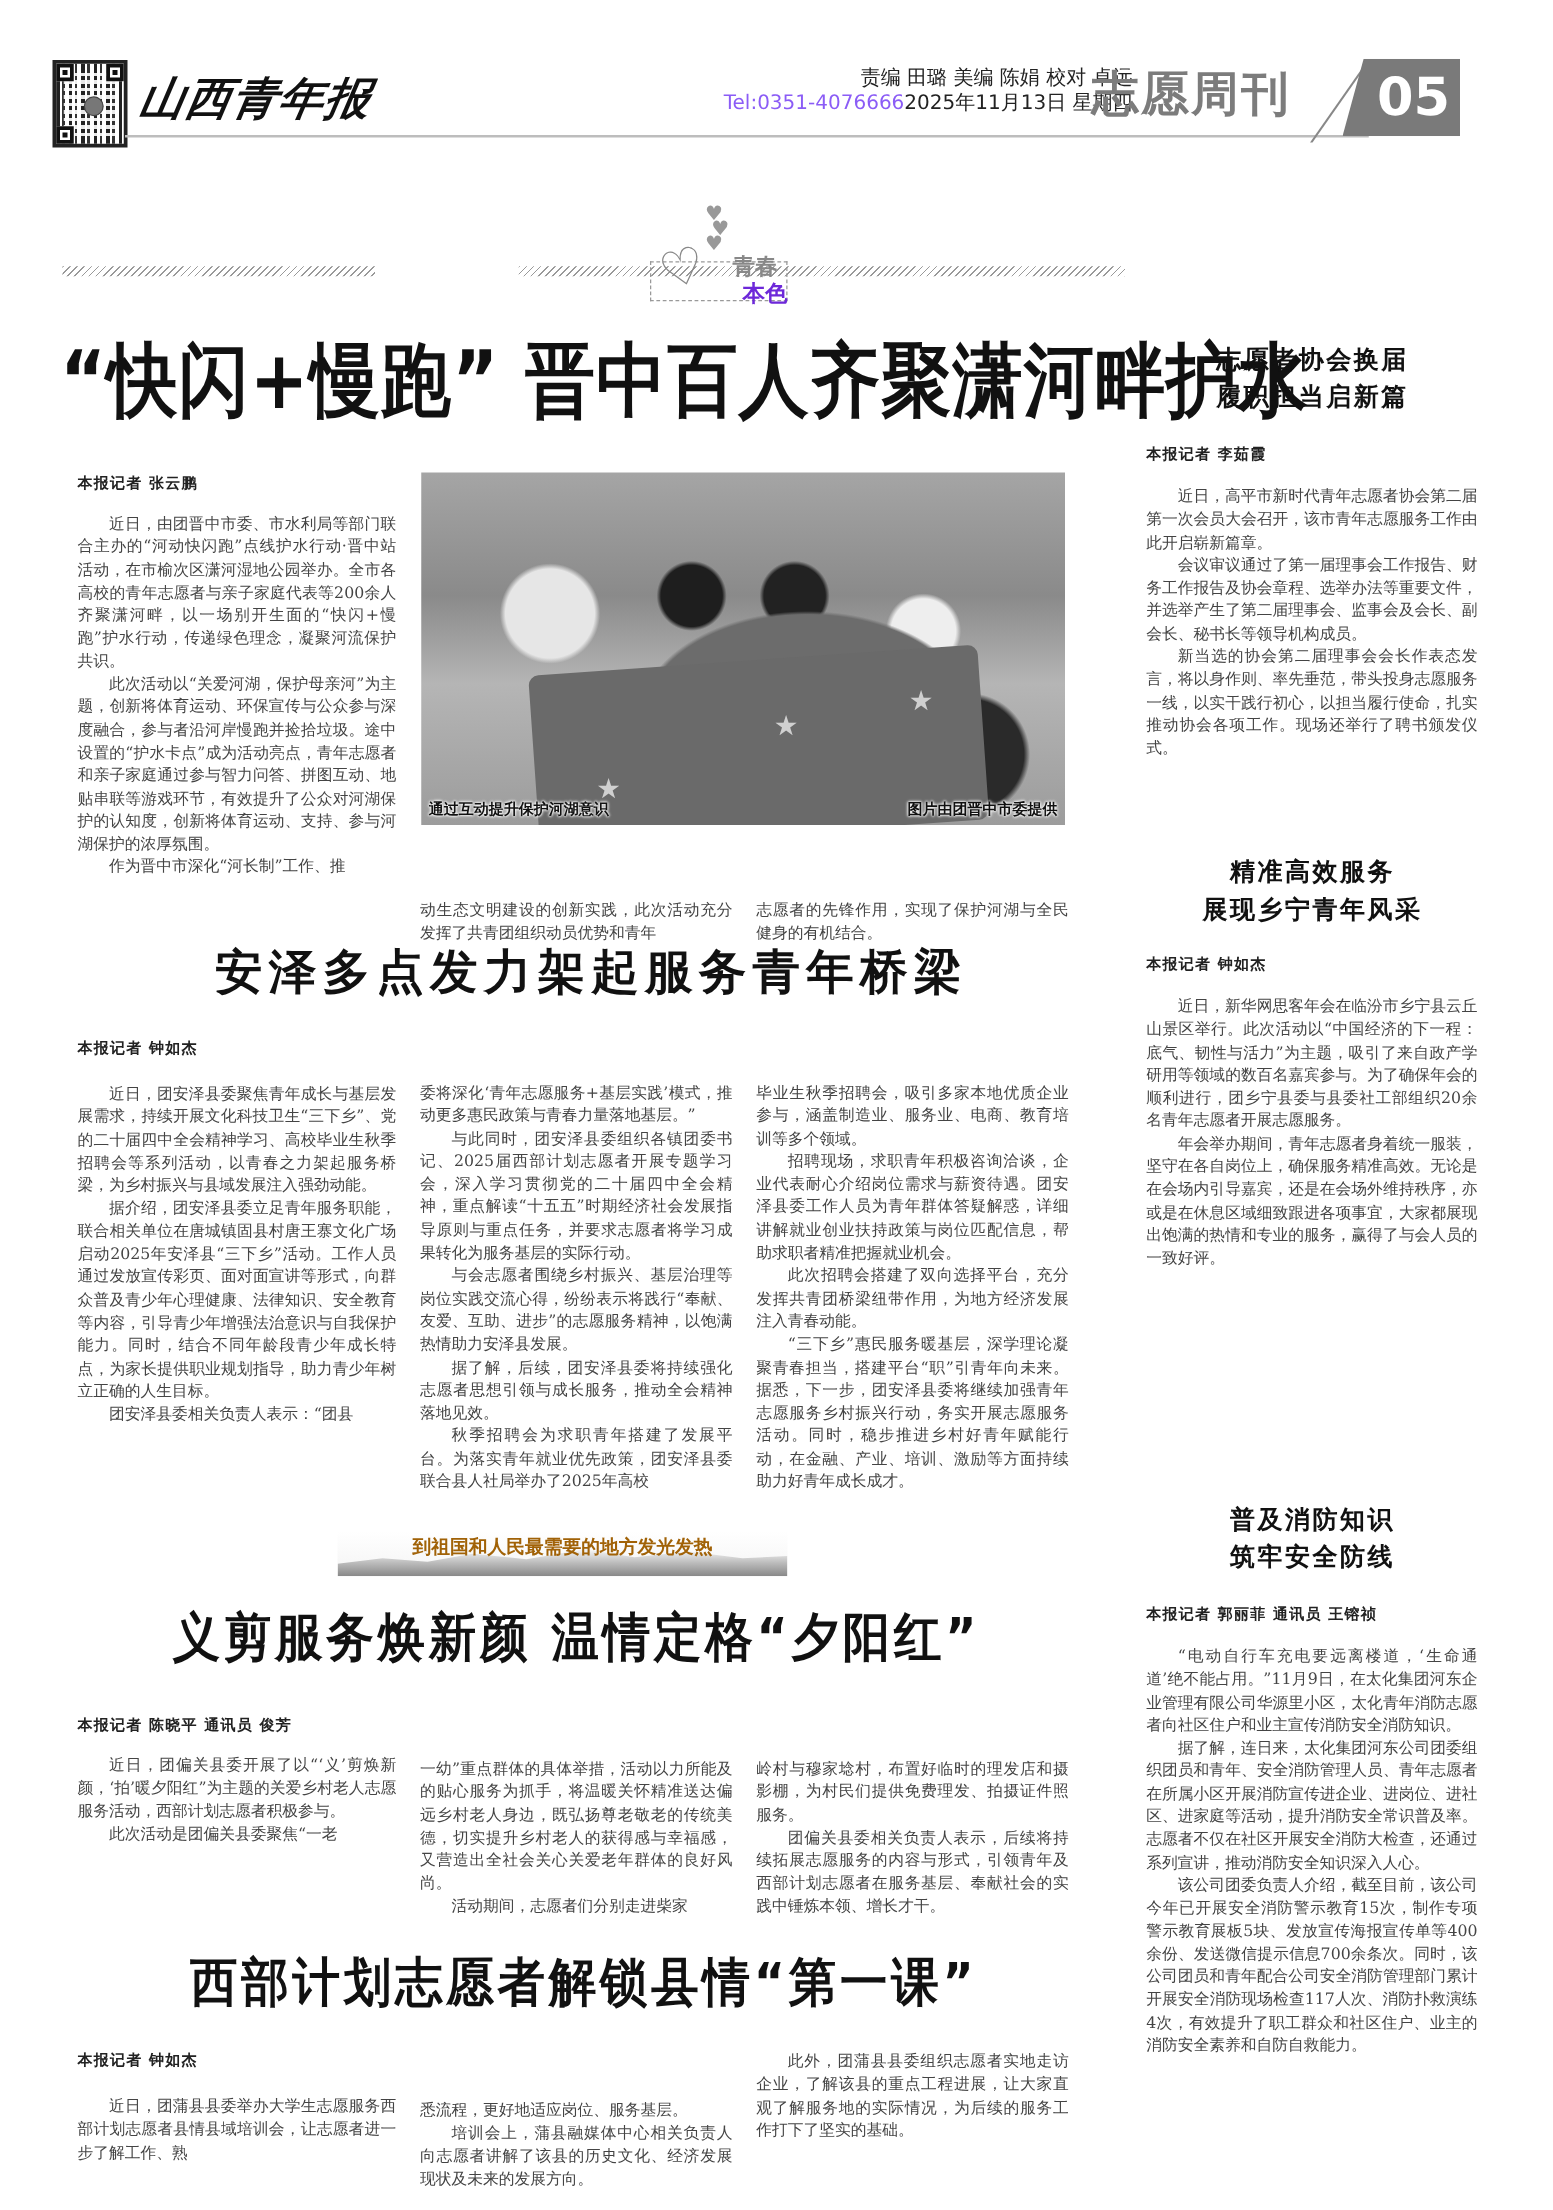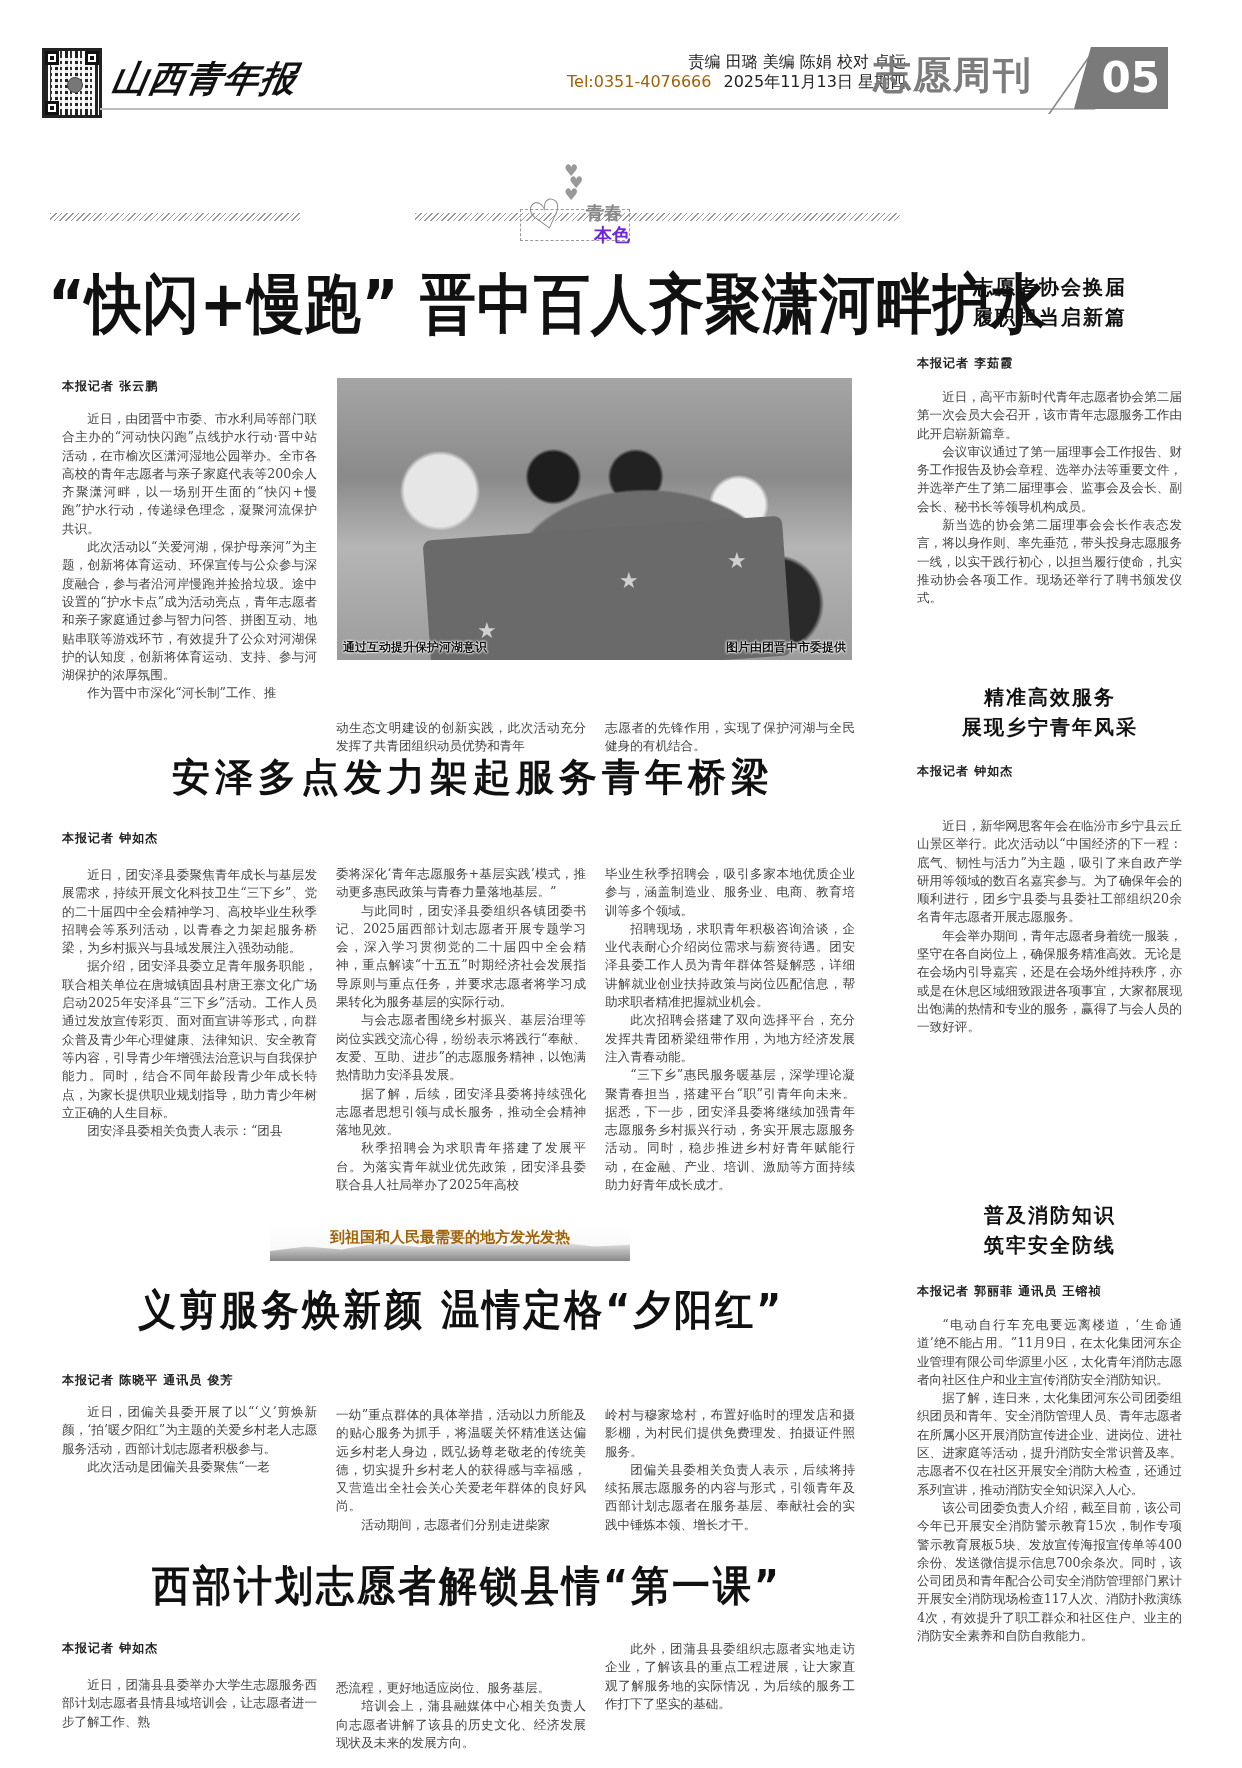--- a/index.html
+++ b/index.html
@@ -12,21 +12,21 @@
         repeating-linear-gradient(90deg, #222 0 3px, #fff 3px 5px, #333 5px 7px, #fff 7px 10px),
         #fff; border: 3px solid #222; }
   .qr::before { content: ""; position: absolute; inset: 6px; background:
         repeating-linear-gradient(0deg, rgba(255,255,255,.9) 0 3px, transparent 3px 6px); }
   .qr .eye { position: absolute; width: 14px; height: 14px; border: 3px solid #111; background: #fff; }
   .qr .eye::after { content:""; position:absolute; inset:2px; background:#111; }
   .qr .dot { position: absolute; left: 22px; top: 26px; width: 16px; height: 16px; border-radius: 50%; background: #777; border: 1px solid #444; }
   .logo { position: absolute; left: 112px; top: 55px; font-family: "DejaVu Serif", serif; font-style: italic; font-weight: bold; font-size: 36px; letter-spacing: 1px; color: #111; transform: skewX(-10deg); }
   .mast-line { position: absolute; left: 100px; top: 108px; width: 995px; height: 2px; background: #bdbdbd; }
   .editors { position: absolute; right: 336px; top: 52px; font-family: "DejaVu Sans", sans-serif; font-size: 16px; color: #222; text-align: right; line-height: 20px; }
-  .editors .tel { color: #a16207; margin-right: 12px; }
+  .editors .tel { color: #8b5cf6; }
   .section-name { position: absolute; left: 873px; top: 50px; font-family: "DejaVu Serif", serif; font-size: 38px; letter-spacing: 2px; color: #7c7c7c; font-weight: bold; }
   .slash { position: absolute; left: 1048px; top: 48px; width: 2px; height: 66px; background: #888; transform: skewX(-35deg); transform-origin: bottom left; }
   .page-no { position: absolute; left: 1074px; top: 47px; width: 94px; height: 62px; background: #7a7a7a; clip-path: polygon(18% 0, 100% 0, 100% 100%, 0 100%); color: #fff; font-family: "DejaVu Sans", sans-serif; font-weight: bold; font-size: 42px; text-align: right; padding-right: 8px; line-height: 62px; }
 
   
   .banner-line { position: absolute; top: 213px; height: 8px; background: repeating-linear-gradient(135deg, #999 0 1px, #fff 1px 4px); }
   .banner-box { position: absolute; left: 300px; top: 165px; width: 110px; height: 78px; }
   .banner-frame { position: absolute; left: 0; top: 44px; width: 110px; height: 32px; border: 1px dashed #999; border-top: 1px dashed #999; }
   .heart-icon { position: absolute; left: 8px; top: 30px; font-size: 40px; color: #888; line-height: 1; transform: rotate(-15deg); }
   .hearts-small { position: absolute; left: 44px; top: 0; font-size: 16px; color: #999; line-height: 12px; }
@@ -184,21 +184,21 @@
   <p>近日，高平市新时代青年志愿者协会第二届第一次会员大会召开，该市青年志愿服务工作由此开启崭新篇章。</p>
   <p>会议审议通过了第一届理事会工作报告、财务工作报告及协会章程、选举办法等重要文件，并选举产生了第二届理事会、监事会及会长、副会长、秘书长等领导机构成员。</p>
   <p>新当选的协会第二届理事会会长作表态发言，将以身作则、率先垂范，带头投身志愿服务一线，以实干践行初心，以担当履行使命，扎实推动协会各项工作。现场还举行了聘书颁发仪式。</p>
 </div>
 
 <div class="side-head" style="top:682px">
   <div>精准高效服务</div>
   <div>展现乡宁青年风采</div>
 </div>
 <div class="byline" style="left:917px;top:763px">本报记者 钟如杰</div>
-<div class="col" style="left:917px;top:817px;width:265px">
+<div class="col" style="left:917px;top:796px;width:265px">
   <p>近日，新华网思客年会在临汾市乡宁县云丘山景区举行。此次活动以“中国经济的下一程：底气、韧性与活力”为主题，吸引了来自政产学研用等领域的数百名嘉宾参与。为了确保年会的顺利进行，团乡宁县委与县委社工部组织20余名青年志愿者开展志愿服务。</p>
   <p>年会举办期间，青年志愿者身着统一服装，坚守在各自岗位上，确保服务精准高效。无论是在会场内引导嘉宾，还是在会场外维持秩序，亦或是在休息区域细致跟进各项事宜，大家都展现出饱满的热情和专业的服务，赢得了与会人员的一致好评。</p>
 </div>
 
 <div class="side-head" style="top:1200px">
   <div>普及消防知识</div>
   <div>筑牢安全防线</div>
 </div>
 <div class="byline" style="left:917px;top:1283px">本报记者 郭丽菲 通讯员 王镕祯</div>
 <div class="col" style="left:917px;top:1316px;width:265px">

